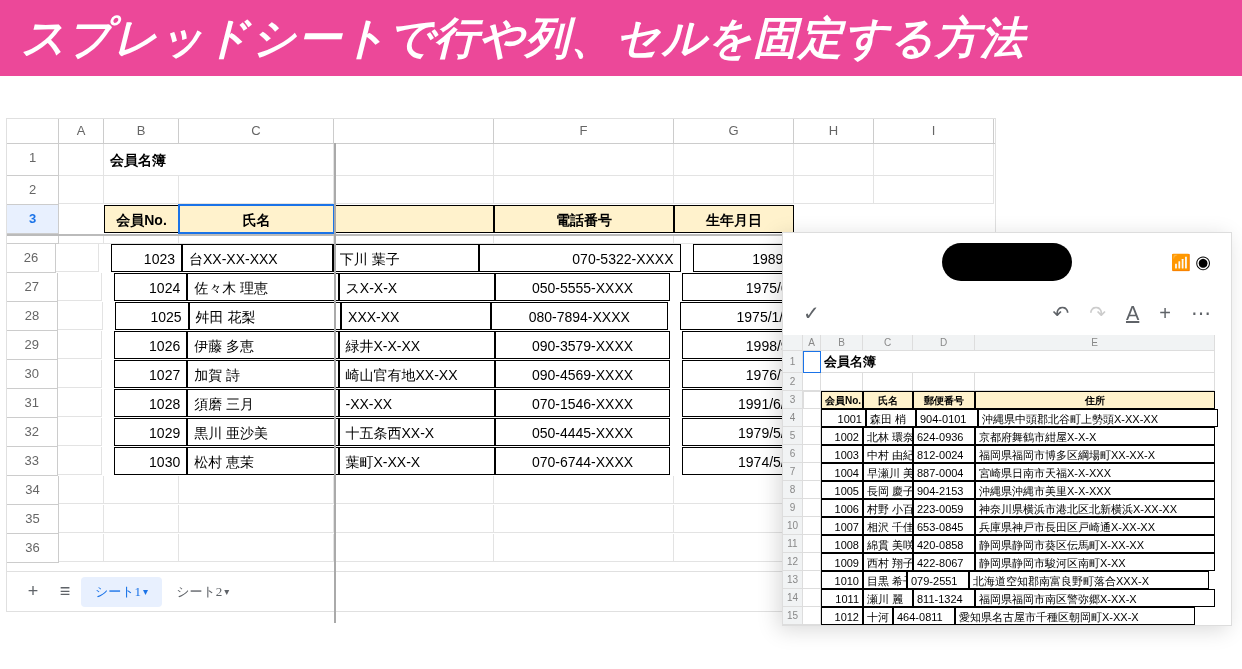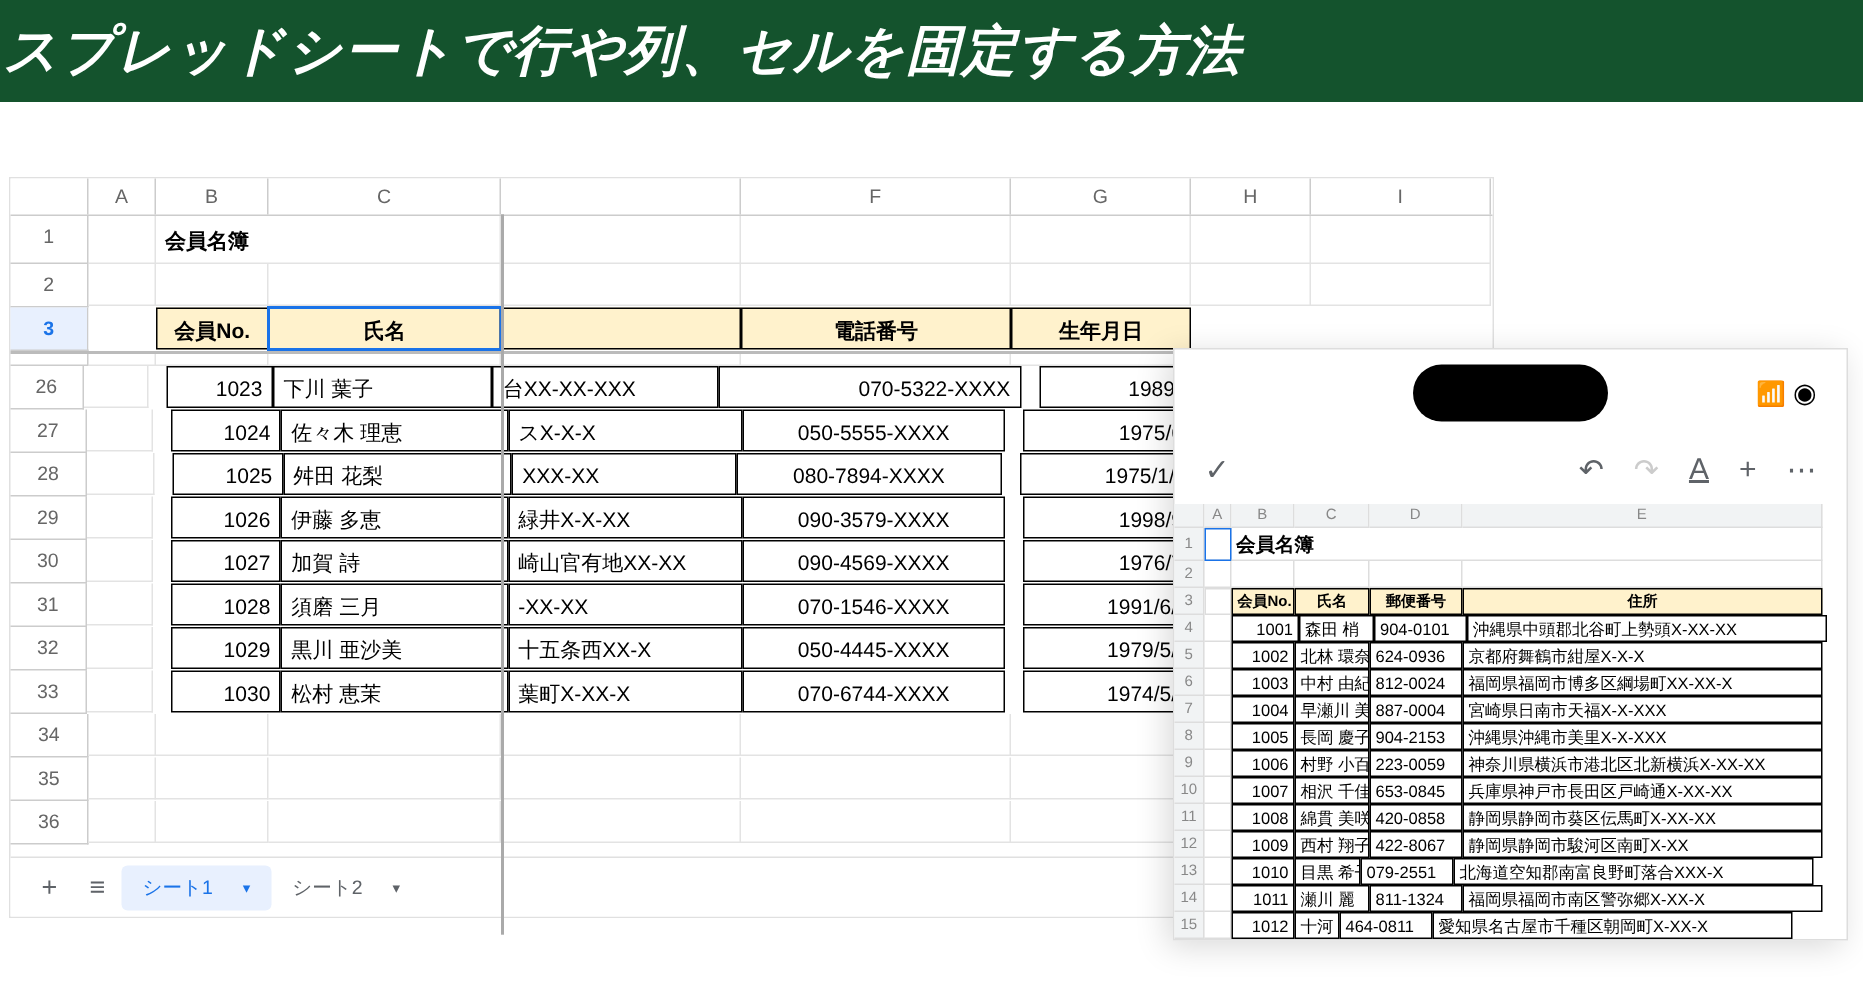--- a/index.html
+++ b/index.html
@@ -1,18 +1,18 @@
 <!DOCTYPE html>
 <html><head>
 <meta charset="utf-8">
 <style>
   * { box-sizing: border-box; margin: 0; padding: 0; }
   body { font-family: "Hiragino Sans", "Meiryo", sans-serif; background: #fff; width: 1242px; height: 669px; position: relative; overflow: hidden; }
   
-  .banner { background: #14532d; color: #fff; font-weight: 900; font-size: 36px; padding: 16px 2px; letter-spacing: 1px; font-style: italic; line-height: 1; }
+  .banner { background: #ec4899; color: #fff; font-weight: 900; font-size: 44px; padding: 16px 21px; letter-spacing: 1px; font-style: italic; line-height: 1; }
   
   .sheet-container { position: absolute; top: 118px; left: 6px; width: 990px; border: 1px solid #e0e0e0; background: #fff; }
   
   .col-headers { display: flex; border-bottom: 1px solid #ccc; background: #fff; }
   .col-headers .corner { width: 52px; height: 24px; border-right: 1px solid #ccc; }
   .col-headers .ch { height: 24px; text-align: center; font-size: 13px; color: #666; border-right: 1px solid #ccc; line-height: 24px; }
   
   .row { display: flex; }
   .row .rh { width: 52px; text-align: center; font-size: 13px; color: #666; border-right: 1px solid #ccc; border-bottom: 1px solid #ccc; line-height: 28px; }
   .row.selected .rh { background: #e8f0fe; font-weight: bold; color: #1a73e8; }
@@ -23,21 +23,21 @@
   .row.data .cell.num { text-align: right; margin-left: 12px; }
   
   .title-cell { font-weight: bold; font-size: 18px; }
   
   .frozen-line-v { position: absolute; width: 1px; background: #bbb; border-left: 2px solid #aaa; top: 24px; height: 480px; }
   
   .selected-cell { outline: 2px solid #1a73e8; outline-offset: -1px; }
   
   .tabs { display: flex; align-items: center; padding: 4px 10px; border-top: 1px solid #e0e0e0; height: 40px; background: #fff; }
   .tab-btn { width: 32px; height: 32px; display: flex; align-items: center; justify-content: center; color: #5f6368; font-size: 18px; cursor: pointer; }
-  .tab { padding: 6px 14px; font-size: 13px; color: #5f6368; cursor: pointer; border-radius: 4px; display: flex; align-items: center; gap: 20px; }
+  .tab { padding: 6px 14px; font-size: 13px; color: #5f6368; cursor: pointer; border-radius: 4px; display: flex; align-items: center; gap: 2px; font-family: Liberation Serif, serif; }
   .tab.active { background: #e8f0fe; color: #1a73e8; font-weight: 500; }
   .tab .arrow { font-size: 10px; }
   
   
   .mobile { position: absolute; right: 10px; top: 232px; width: 450px; background: #fff; border: 1px solid #ddd; box-shadow: -4px 4px 20px rgba(0,0,0,0.15); }
   .mobile-top { display: flex; align-items: center; justify-content: flex-end; padding: 10px 20px; gap: 12px; }
   .pill { width: 130px; height: 38px; background: #000; border-radius: 20px; margin: 0 auto; }
   .signal { display: inline-block; font-size: 16px; }
   .wifi { font-size: 18px; }
   
@@ -121,22 +121,22 @@
     <div class="cell bd" style="width:120px;height:8px"></div>
     <div class="cell" style="width:80px;height:8px"></div>
     <div class="cell" style="width:120px;height:8px"></div>
   </div>
 
   <div id="desktop-data-rows">
       <div class="row data">
     <div class="rh">26</div>
     <div class="cell" style="width:45px"></div>
     <div class="cell bd num" style="width:75px">1023</div>
+    <div class="cell bd" style="width:160px">台XX-XX-XXX</div>
     <div class="cell bd" style="width:155px">下川 葉子</div>
-    <div class="cell bd" style="width:160px">台XX-XX-XXX</div>
     <div class="cell bd" style="width:214px;text-align:right">070-5322-XXXX</div>
     <div class="cell bd num" style="width:120px">1989/6/</div>
     <div class="cell" style="width:80px"></div>
     <div class="cell" style="width:120px"></div>
       </div>
       <div class="row data">
     <div class="rh">27</div>
     <div class="cell" style="width:45px"></div>
     <div class="cell bd num" style="width:75px">1024</div>
     <div class="cell bd" style="width:155px">佐々木 理恵</div>

